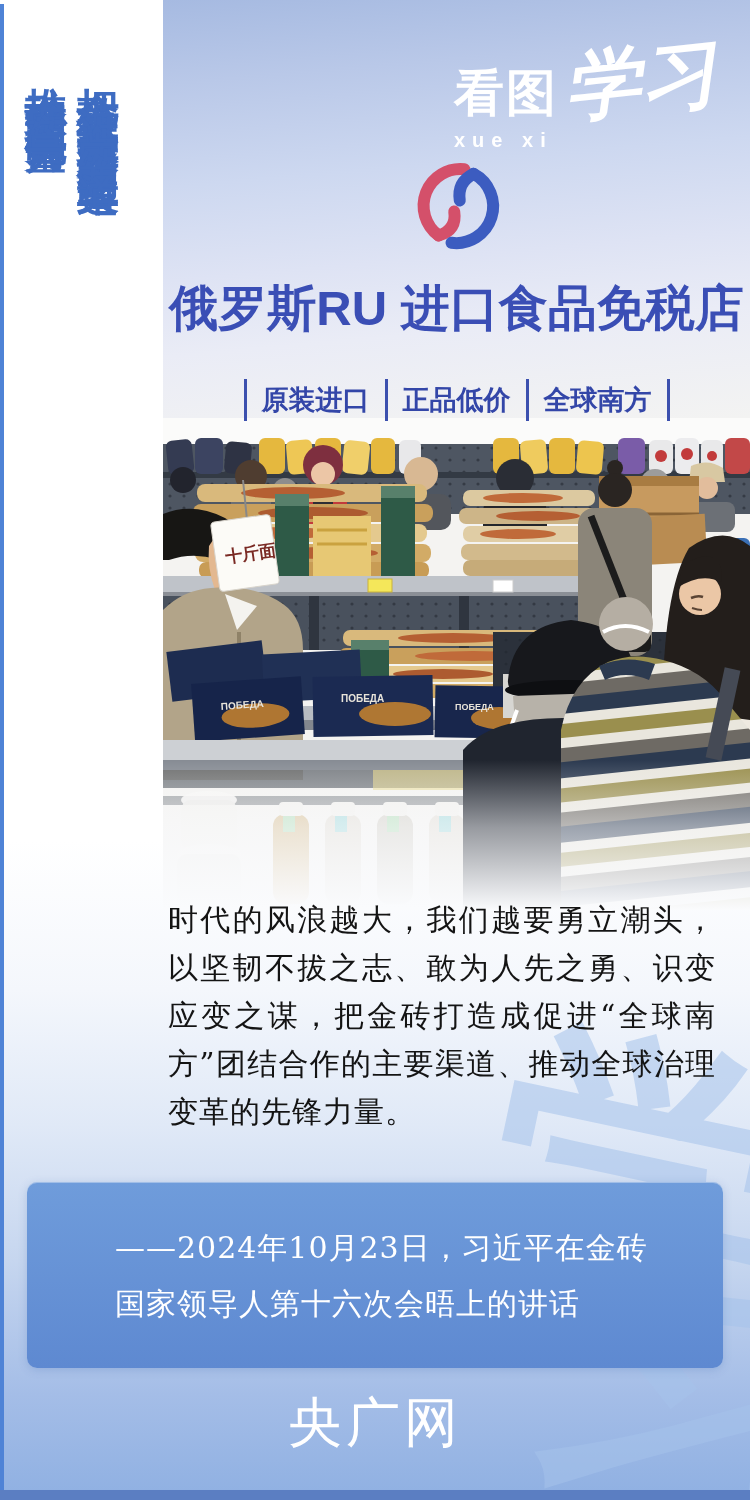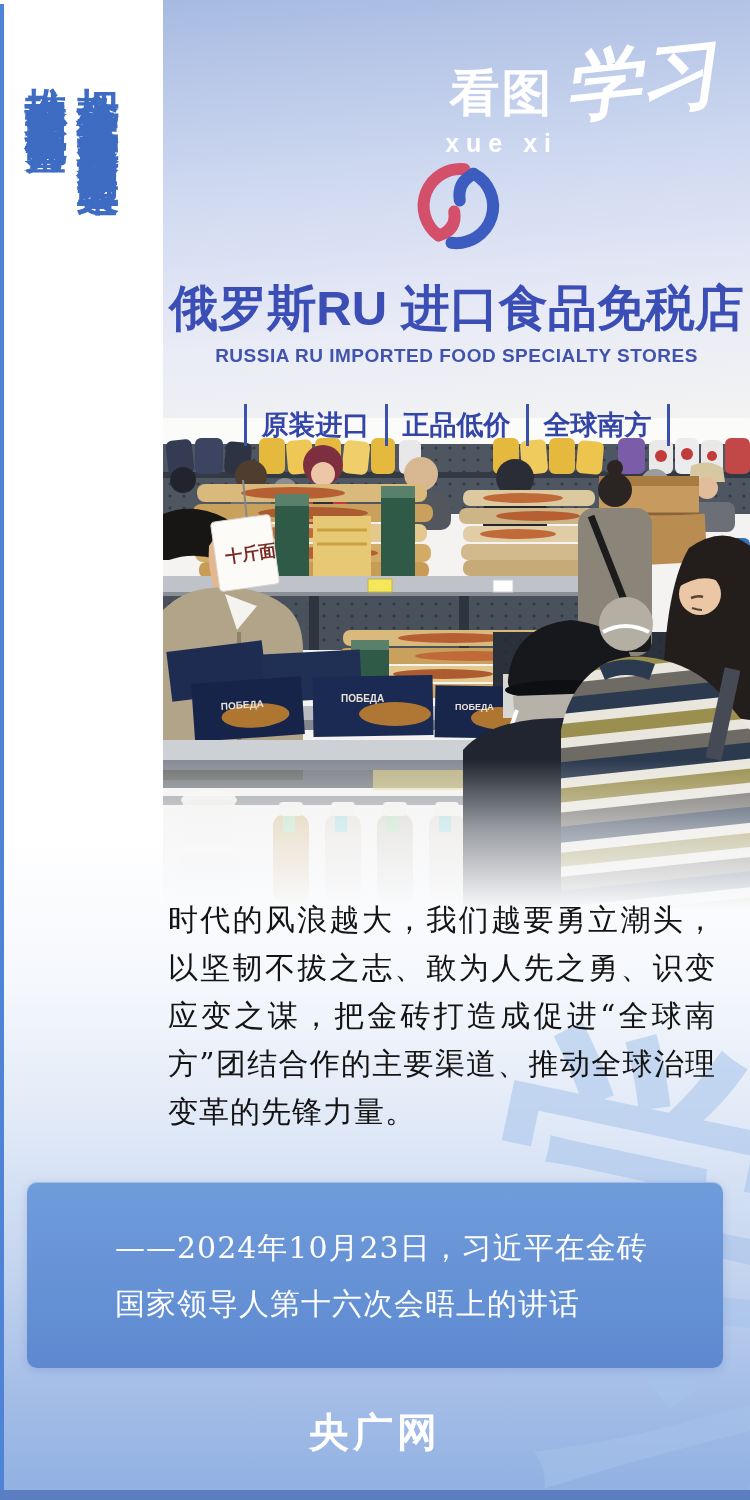--- a/index.html
+++ b/index.html
@@ -19,23 +19,23 @@
   }
   
   .photo{position:absolute;left:163px;top:0;width:587px;height:910px;overflow:hidden;}
   .sky{position:absolute;left:0;top:0;width:100%;height:418px;
     background:linear-gradient(175deg,#a6bae1 0%,#b9c8e8 18%,#cdd8f0 40%,#dee3f4 60%,#eaecf6 76%,#f3f3f2 100%);}
   .scene{position:absolute;left:0;top:418px;width:587px;height:492px;display:block;}
   .photo-fade{position:absolute;left:0;bottom:0;width:100%;height:150px;
     background:linear-gradient(180deg,rgba(250,251,253,0) 0%,rgba(250,251,253,.55) 45%,#fafbfd 100%);}
   
   .header-logo{position:absolute;top:42px;right:34px;display:flex;align-items:flex-start;color:#fff;}
-  .kt-block{display:flex;flex-direction:column;align-items:center;margin-top:18px;}
+  .kt-block{display:flex;flex-direction:column;align-items:flex-start;margin-top:18px;}
   .kt{font-size:50px;font-weight:900;letter-spacing:2px;}
-  .pinyin{font-size:25px;font-weight:700;letter-spacing:7px;margin-top:2px;}
+  .pinyin{font-size:20px;font-weight:700;letter-spacing:7px;margin-top:2px;}
   .xx{font-family:"DejaVu Serif",serif;font-style:italic;font-weight:900;font-size:76px;
       transform:rotate(-6deg);margin-left:6px;line-height:1;}
   
   .sign{position:absolute;left:0;top:160px;width:100%;text-align:center;}
   .swirl{display:block;margin:0 auto;}
   .sign-title{font-size:49px;font-weight:900;color:#3a4eb5;letter-spacing:0px;margin-top:24px;white-space:nowrap;}
   .sign-sub{font-size:19px;font-weight:700;color:#4053ae;letter-spacing:.5px;margin-top:3px;}
   .sign-tagline{display:flex;justify-content:center;align-items:center;margin-top:13px;color:#3346a8;}
   .sign-tagline span{font-size:27px;font-weight:800;padding:3px 15px;border-left:3px solid #3c50ae;margin-top:24px;}
   .sign-tagline span:last-child{border-right:3px solid #3c50ae;}
@@ -56,21 +56,21 @@
     position:absolute;left:27px;top:1182px;width:696px;height:186px;box-sizing:border-box;
     border-radius:10px;z-index:2;
     background:linear-gradient(180deg,#6f9cdb 0%,#5e89d1 100%);
     box-shadow:inset 0 1px 0 rgba(255,255,255,.35),0 2px 8px rgba(70,110,180,.25);
     padding:38px 60px 0 88px;
   }
   .attribution p{margin:0;font-family:"DejaVu Serif",serif;font-size:30px;line-height:56px;
     letter-spacing:1px;color:#ffffff;}
   
   .footer-logo{position:absolute;left:0;bottom:40px;width:100%;text-align:center;z-index:2;
-    font-size:40px;font-weight:700;letter-spacing:4px;color:#ffffff;}
+    font-size:54px;font-weight:400;letter-spacing:4px;color:#ffffff;}
   .bottom-bar{position:absolute;left:0;bottom:0;width:100%;height:10px;background:#5b7ec2;z-index:3;}
 </style>
 </head>
 <body>
 
 <div class="page">
 
   <div class="left-line"></div>
 
   <div class="side-slogan">
@@ -355,21 +355,20 @@
     <div class="sign">
       <svg class="swirl" width="100" height="92" viewBox="0 0 100 100">
         <g fill="none" stroke-width="13" stroke-linecap="round">
           <path d="M58,10 A40,40 0 0 0 30,82" stroke="#d4506a"></path>
           <path d="M30,82 Q50,76 47,56" stroke="#d4506a"></path>
           <path d="M44,90 A40,40 0 0 0 68,15" stroke="#3c5cc0"></path>
           <path d="M68,15 Q50,24 53,44" stroke="#3c5cc0"></path>
         </g>
       </svg>
       <div class="sign-title">俄罗斯RU 进口食品免税店</div>
-      <div class="sign-sub">RUSSIA RU IMPORTED FOOD SPECIALTY STORES</div>
       <div class="sign-tagline">
         <span>原装进口</span>
         <span>正品低价</span>
         <span>全球南方</span>
       </div>
     </div>
   </div>
 
   <div class="watermark">
     <span class="wm1">学</span>

